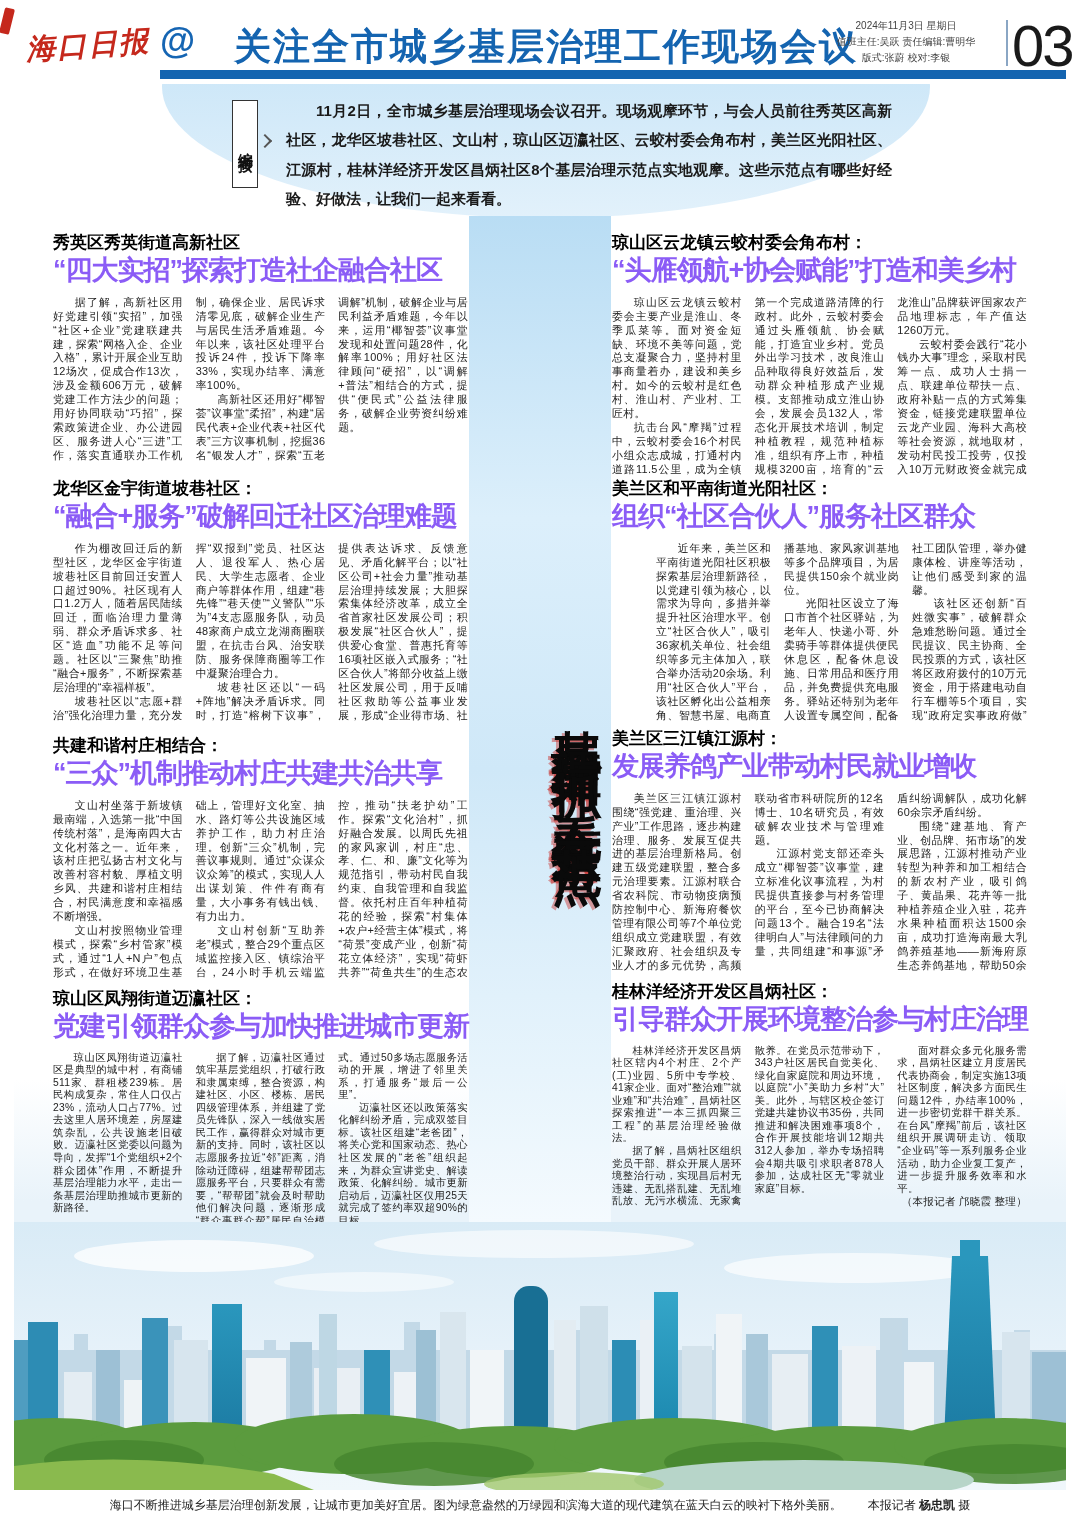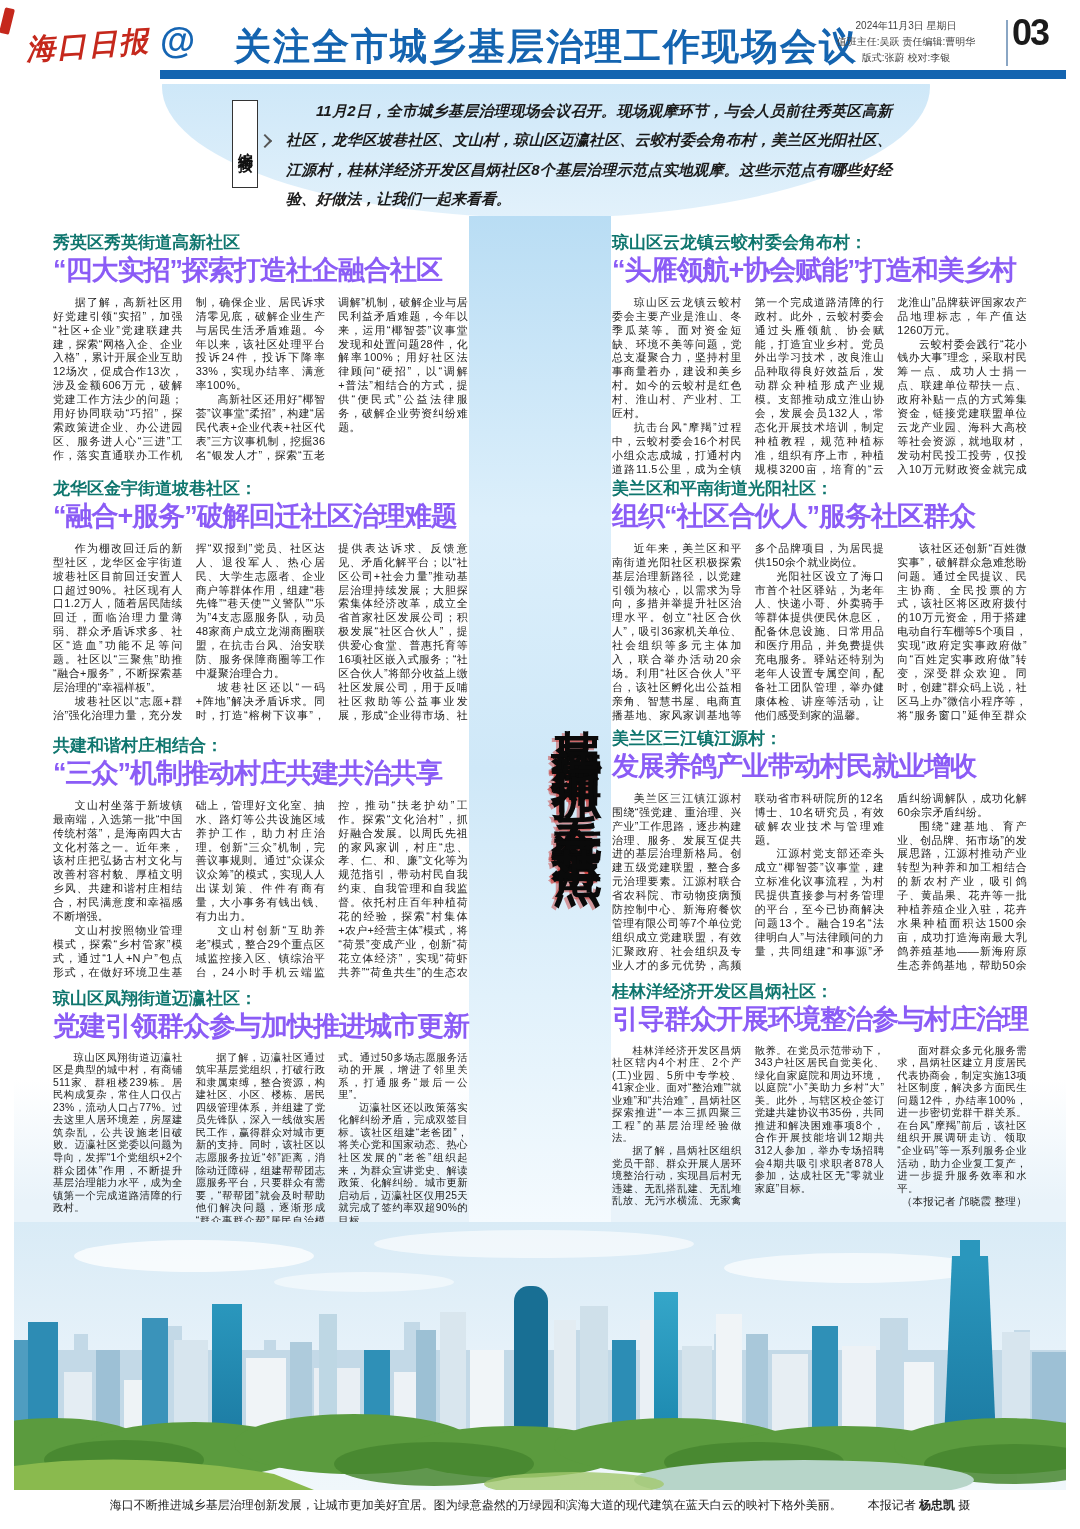--- a/index.html
+++ b/index.html
@@ -12,58 +12,58 @@
              transform:rotate(14deg);border-radius:2px;}
   .logo{position:absolute;left:12px;top:16px;font-family:"DejaVu Serif","Liberation Serif",serif;
         font-style:italic;font-weight:700;font-size:29px;color:#c5281c;transform:rotate(-4deg);
         letter-spacing:2px;white-space:nowrap;}
   .logo-at{position:absolute;left:146px;top:10px;font-size:36px;font-weight:900;color:#1565b3;}
   .mast-headline{position:absolute;left:220px;right:240px;top:12px;text-align:center;
         font-size:37px;font-weight:900;color:#1464b0;letter-spacing:2px;white-space:nowrap;}
   .mast-info{position:absolute;right:70px;top:8px;width:180px;text-align:center;
         font-size:10px;line-height:1.6;color:#444;}
   .mast-divider{position:absolute;right:58px;top:10px;width:2px;height:46px;background:#8aa6c4;}
-  .page-number{position:absolute;right:0;top:2px;width:54px;font-size:36px;font-weight:700;
+  .page-number{position:absolute;right:0;top:2px;width:54px;font-size:58px;font-weight:400;
         color:#1a1a1a;letter-spacing:-2px;}
   .blue-bar{position:absolute;top:70px;left:160px;right:14px;height:9px;background:#1464b0;}
 
   
   .editor-wrap{position:absolute;top:84px;left:14px;right:14px;height:136px;overflow:hidden;}
   .editor-ellipse{position:absolute;left:148px;width:768px;top:-128px;height:262px;border-radius:50%;
         background:linear-gradient(180deg,#9fcdec 0%,#cde7f8 45%,#e2f1fb 100%);}
   .editor-label{position:absolute;left:218px;top:16px;width:24px;height:86px;background:#fff;
         border:1px solid #333;display:flex;align-items:center;justify-content:center;
         writing-mode:vertical-rl;text-orientation:upright;font-size:15px;font-weight:700;
         letter-spacing:3px;color:#111;}
   .editor-arrow{position:absolute;left:246px;top:52px;width:8px;height:8px;
         border-top:2px solid #555;border-right:2px solid #555;transform:rotate(45deg);}
   .editor-text{position:absolute;left:272px;top:12px;width:606px;font-size:15px;font-weight:600;
-        line-height:1.95;color:#1a1a1a;text-align:justify;text-indent:2em;font-style:italic;}
+        line-height:1.95;color:#1a1a1a;text-align:justify;text-indent:2em;}
 
   
   .main{position:absolute;top:232px;left:53px;width:974px;display:flex;}
   .col-left,.col-right{width:415px;}
   .col-spacer{width:144px;}
   .bg-fade{position:absolute;left:14px;right:14px;top:1080px;height:142px;
         background:linear-gradient(180deg,rgba(255,255,255,0) 0%,#e9f3fa 85%);}
 
   .article{position:relative;}
-  .art-kicker{font-size:17px;font-weight:700;color:#0f766e;line-height:1.25;}
+  .art-kicker{font-size:17px;font-weight:700;color:#000000;line-height:1.25;}
   .art-title{font-size:27px;font-weight:900;color:#8b5cf6;line-height:1.2;letter-spacing:-1px;
         margin:1px 0 9px 0;white-space:nowrap;}
   .art-body{column-count:3;column-gap:13px;column-fill:balance;overflow:hidden;
         font-size:10.9px;line-height:1.28;letter-spacing:0.3px;color:#222;text-align:justify;}
   .art-body p{margin:0;text-indent:2em;}
   .art-body.tight{font-size:10.3px;line-height:1.22;}
   .a1 .art-body{height:182px;} .a1{height:246px;}
   .a2 .art-body{height:194px;} .a2{height:257px;}
   .a3 .art-body{height:192px;} .a3{height:253px;}
   .a4 .art-body{height:180px;} .a4{height:230px;}
   .a5 .art-body{height:182px;} .a5{height:246px;}
-  .a6 .art-body{height:188px;} .a6{height:250px;}
+  .a6 .art-body{height:188px;padding-left:44px;} .a6{height:250px;}
   .a7 .art-body{height:192px;} .a7{height:253px;}
   .a8 .art-body{height:196px;} .a8{height:240px;}
   .byline{text-align:right;font-size:10.5px;margin-top:4px;text-indent:0 !important;}
 
   
   .center-strip{position:absolute;left:469px;top:216px;width:142px;height:1006px;
         background:linear-gradient(180deg,#b9ddf4 0%,#dceffb 30%,#cfe8f8 55%,#e7f4fc 85%,#f4fafe 100%);}
   .v-headline{position:absolute;left:0;right:0;top:74px;bottom:0;display:flex;justify-content:center;
         writing-mode:vertical-rl;text-orientation:upright;
         font-size:50px;font-weight:900;color:#0a0a0a;letter-spacing:7px;
@@ -142,21 +142,21 @@
           <p>文山村坐落于新坡镇最南端，入选第一批“中国传统村落”，是海南四大古文化村落之一。近年来，该村庄把弘扬古村文化与改善村容村貌、厚植文明乡风、共建和谐村庄相结合，村民满意度和幸福感不断增强。</p>
           <p>文山村按照物业管理模式，探索“乡村管家”模式，通过“1人+N户”包点形式，在做好环境卫生基础上，管理好文化室、抽水、路灯等公共设施区域养护工作，助力村庄治理。创新“三众”机制，完善议事规则。通过“众谋众议众筹”的模式，实现人人出谋划策、件件有商有量，大小事务有钱出钱、有力出力。</p>
           <p>文山村创新“互助养老”模式，整合29个重点区域监控接入区、镇综治平台，24小时手机云端监控，推动“扶老护幼”工作。探索“文化治村”，抓好融合发展。以周氏先祖的家风家训，村庄“忠、孝、仁、和、廉”文化等为规范指引，带动村民自我约束、自我管理和自我监督。依托村庄百年种植荷花的经验，探索“村集体+农户+经营主体”模式，将“荷景”变成产业，创新“荷花立体经济”，实现“荷虾共养”“荷鱼共生”的生态农业，带动村民就业增收，反哺村庄基层治理。</p>
         </div>
       </div>
 
       <div class="article a4">
         <div class="art-kicker">琼山区凤翔街道迈瀛社区：</div>
         <div class="art-title">党建引领群众参与加快推进城市更新</div>
         <div class="art-body tight">
-          <p>琼山区凤翔街道迈瀛社区是典型的城中村，有商铺511家、群租楼239栋。居民构成复杂，常住人口仅占23%，流动人口占77%。过去这里人居环境差，房屋建筑杂乱，公共设施老旧破败。迈瀛社区党委以问题为导向，发挥“1个党组织+2个群众团体”作用，不断提升基层治理能力水平，成为全镇第一个完成道路清障的行政村。</p>
+          <p>琼山区凤翔街道迈瀛社区是典型的城中村，有商铺511家、群租楼239栋。居民构成复杂，常住人口仅占23%，流动人口占77%。过去这里人居环境差，房屋建筑杂乱，公共设施老旧破败。迈瀛社区党委以问题为导向，发挥“1个党组织+2个群众团体”作用，不断提升基层治理能力水平，走出一条基层治理助推城市更新的新路径。</p>
           <p>据了解，迈瀛社区通过筑牢基层党组织，打破行政和隶属束缚，整合资源，构建社区、小区、楼栋、居民四级管理体系，并组建了党员先锋队，深入一线做实居民工作，赢得群众对城市更新的支持。同时，该社区以志愿服务拉近“邻”距离，消除动迁障碍，组建帮帮团志愿服务平台，只要群众有需要，“帮帮团”就会及时帮助他们解决问题，逐渐形成“群众事群众帮”居民自治模式。通过50多场志愿服务活动的开展，增进了邻里关系，打通服务“最后一公里”。</p>
           <p>迈瀛社区还以政策落实化解纠纷矛盾，完成双签目标。该社区组建“老爸团”，将关心党和国家动态、热心社区发展的“老爸”组织起来，为群众宣讲党史、解读政策、化解纠纷。城市更新启动后，迈瀛社区仅用25天就完成了签约率双超90%的目标。</p>
         </div>
       </div>
 
     </div>
     <div class="col-spacer"></div>
     <div class="col-right">
 
       <div class="article a5">

